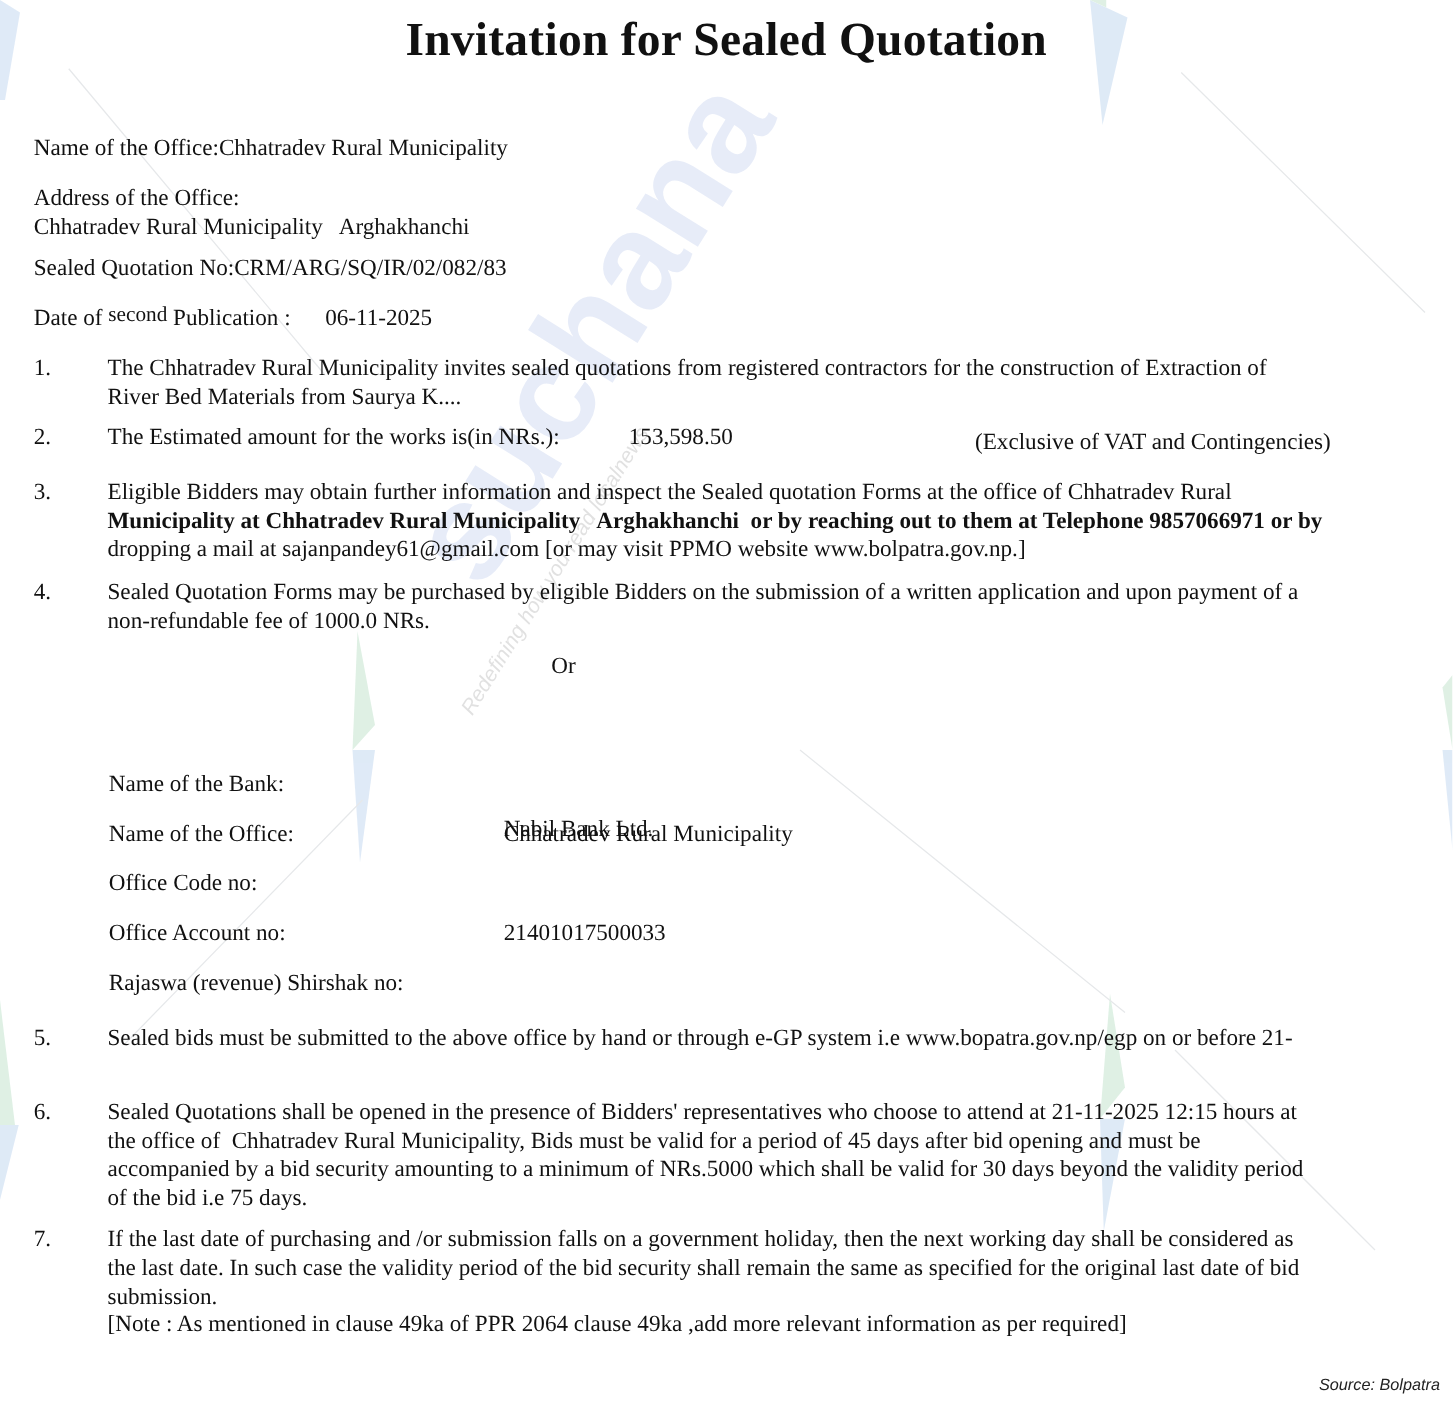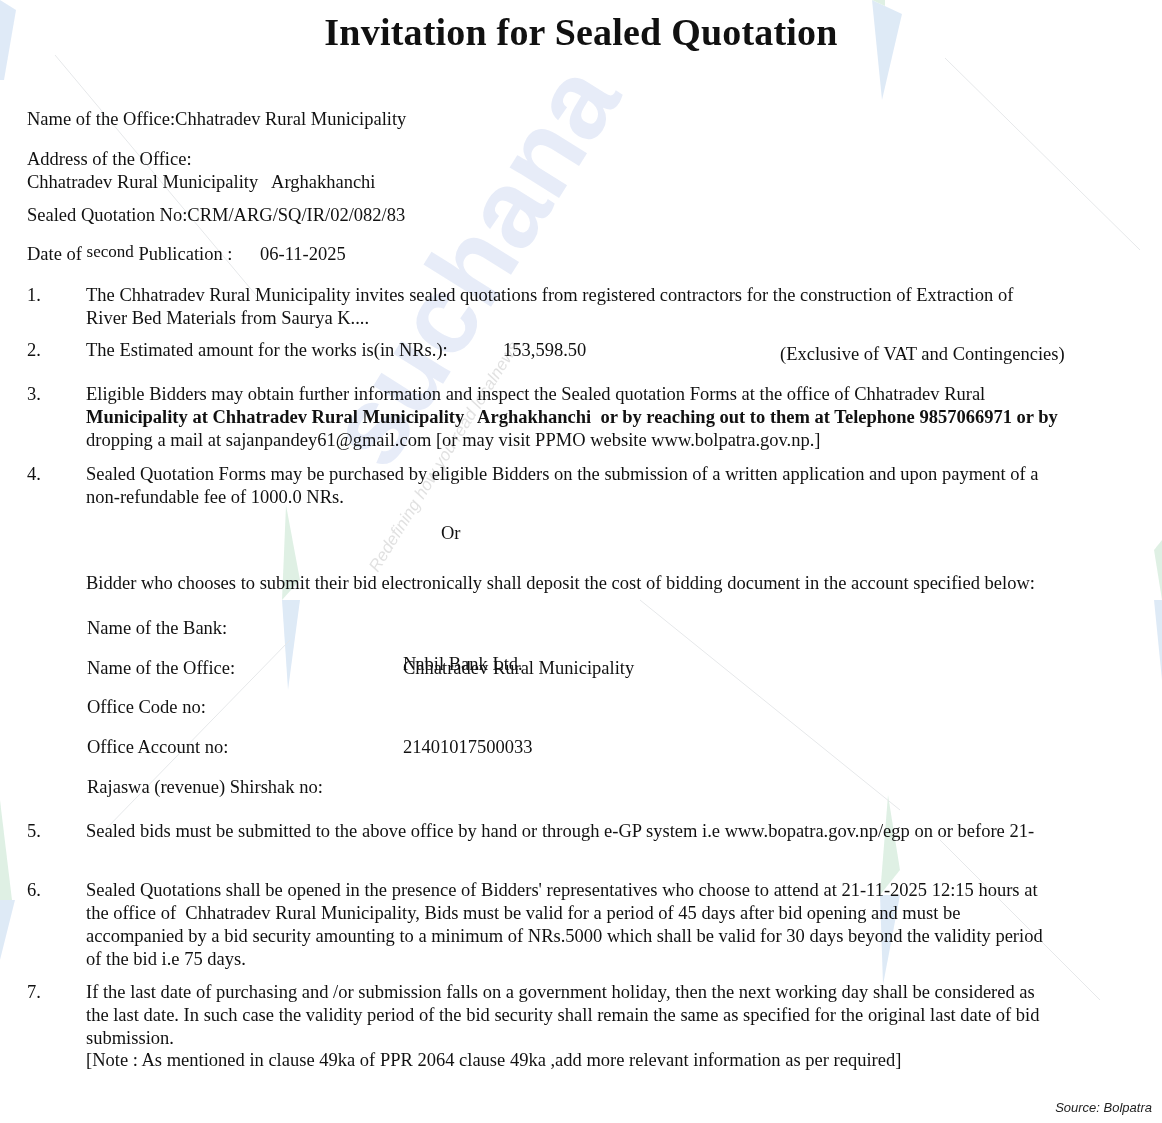--- a/index.html
+++ b/index.html
@@ -105,21 +105,20 @@
   <div class="t" style="left:86px; top:383px;">Eligible Bidders may obtain further information and inspect the Sealed quotation Forms at the office of Chhatradev Rural</div>
   <div class="t" style="left:86px; top:406px; white-space:pre;font-weight:bold;">Municipality at Chhatradev Rural Municipality   Arghakhanchi  or by reaching out to them at Telephone 9857066971 or by</div>
   <div class="t" style="left:86px; top:429px;">dropping a mail at sajanpandey61@gmail.com [or may visit PPMO website www.bolpatra.gov.np.]</div>
 
   <div class="num" style="top:463px;">4.</div>
   <div class="t" style="left:86px; top:463px;">Sealed Quotation Forms may be purchased by eligible Bidders on the submission of a written application and upon payment of a</div>
   <div class="t" style="left:86px; top:486px;">non-refundable fee of 1000.0 NRs.</div>
 
   <div class="t" style="left:441px; top:522px;">Or</div>
 
-  <div class="t" style="left:86px; top:572px;">Bidder who chooses to submit their bid electronically shall deposit the cost of bidding document in the account specified below:</div>
 
   <div>
     <div class="t" style="left:87px; top:617px;">Name of the Bank:</div>
     <div class="t" style="left:403px; top:617px;margin-top:36px;">Nabil Bank Ltd.</div>
 
     <div class="t" style="left:87px; top:657px;">Name of the Office:</div>
     <div class="t" style="left:403px; top:657px;">Chhatradev Rural Municipality</div>
 
     <div class="t" style="left:87px; top:696px;">Office Code no:</div>
     <div class="t" style="left:403px; top:696px;"></div>

